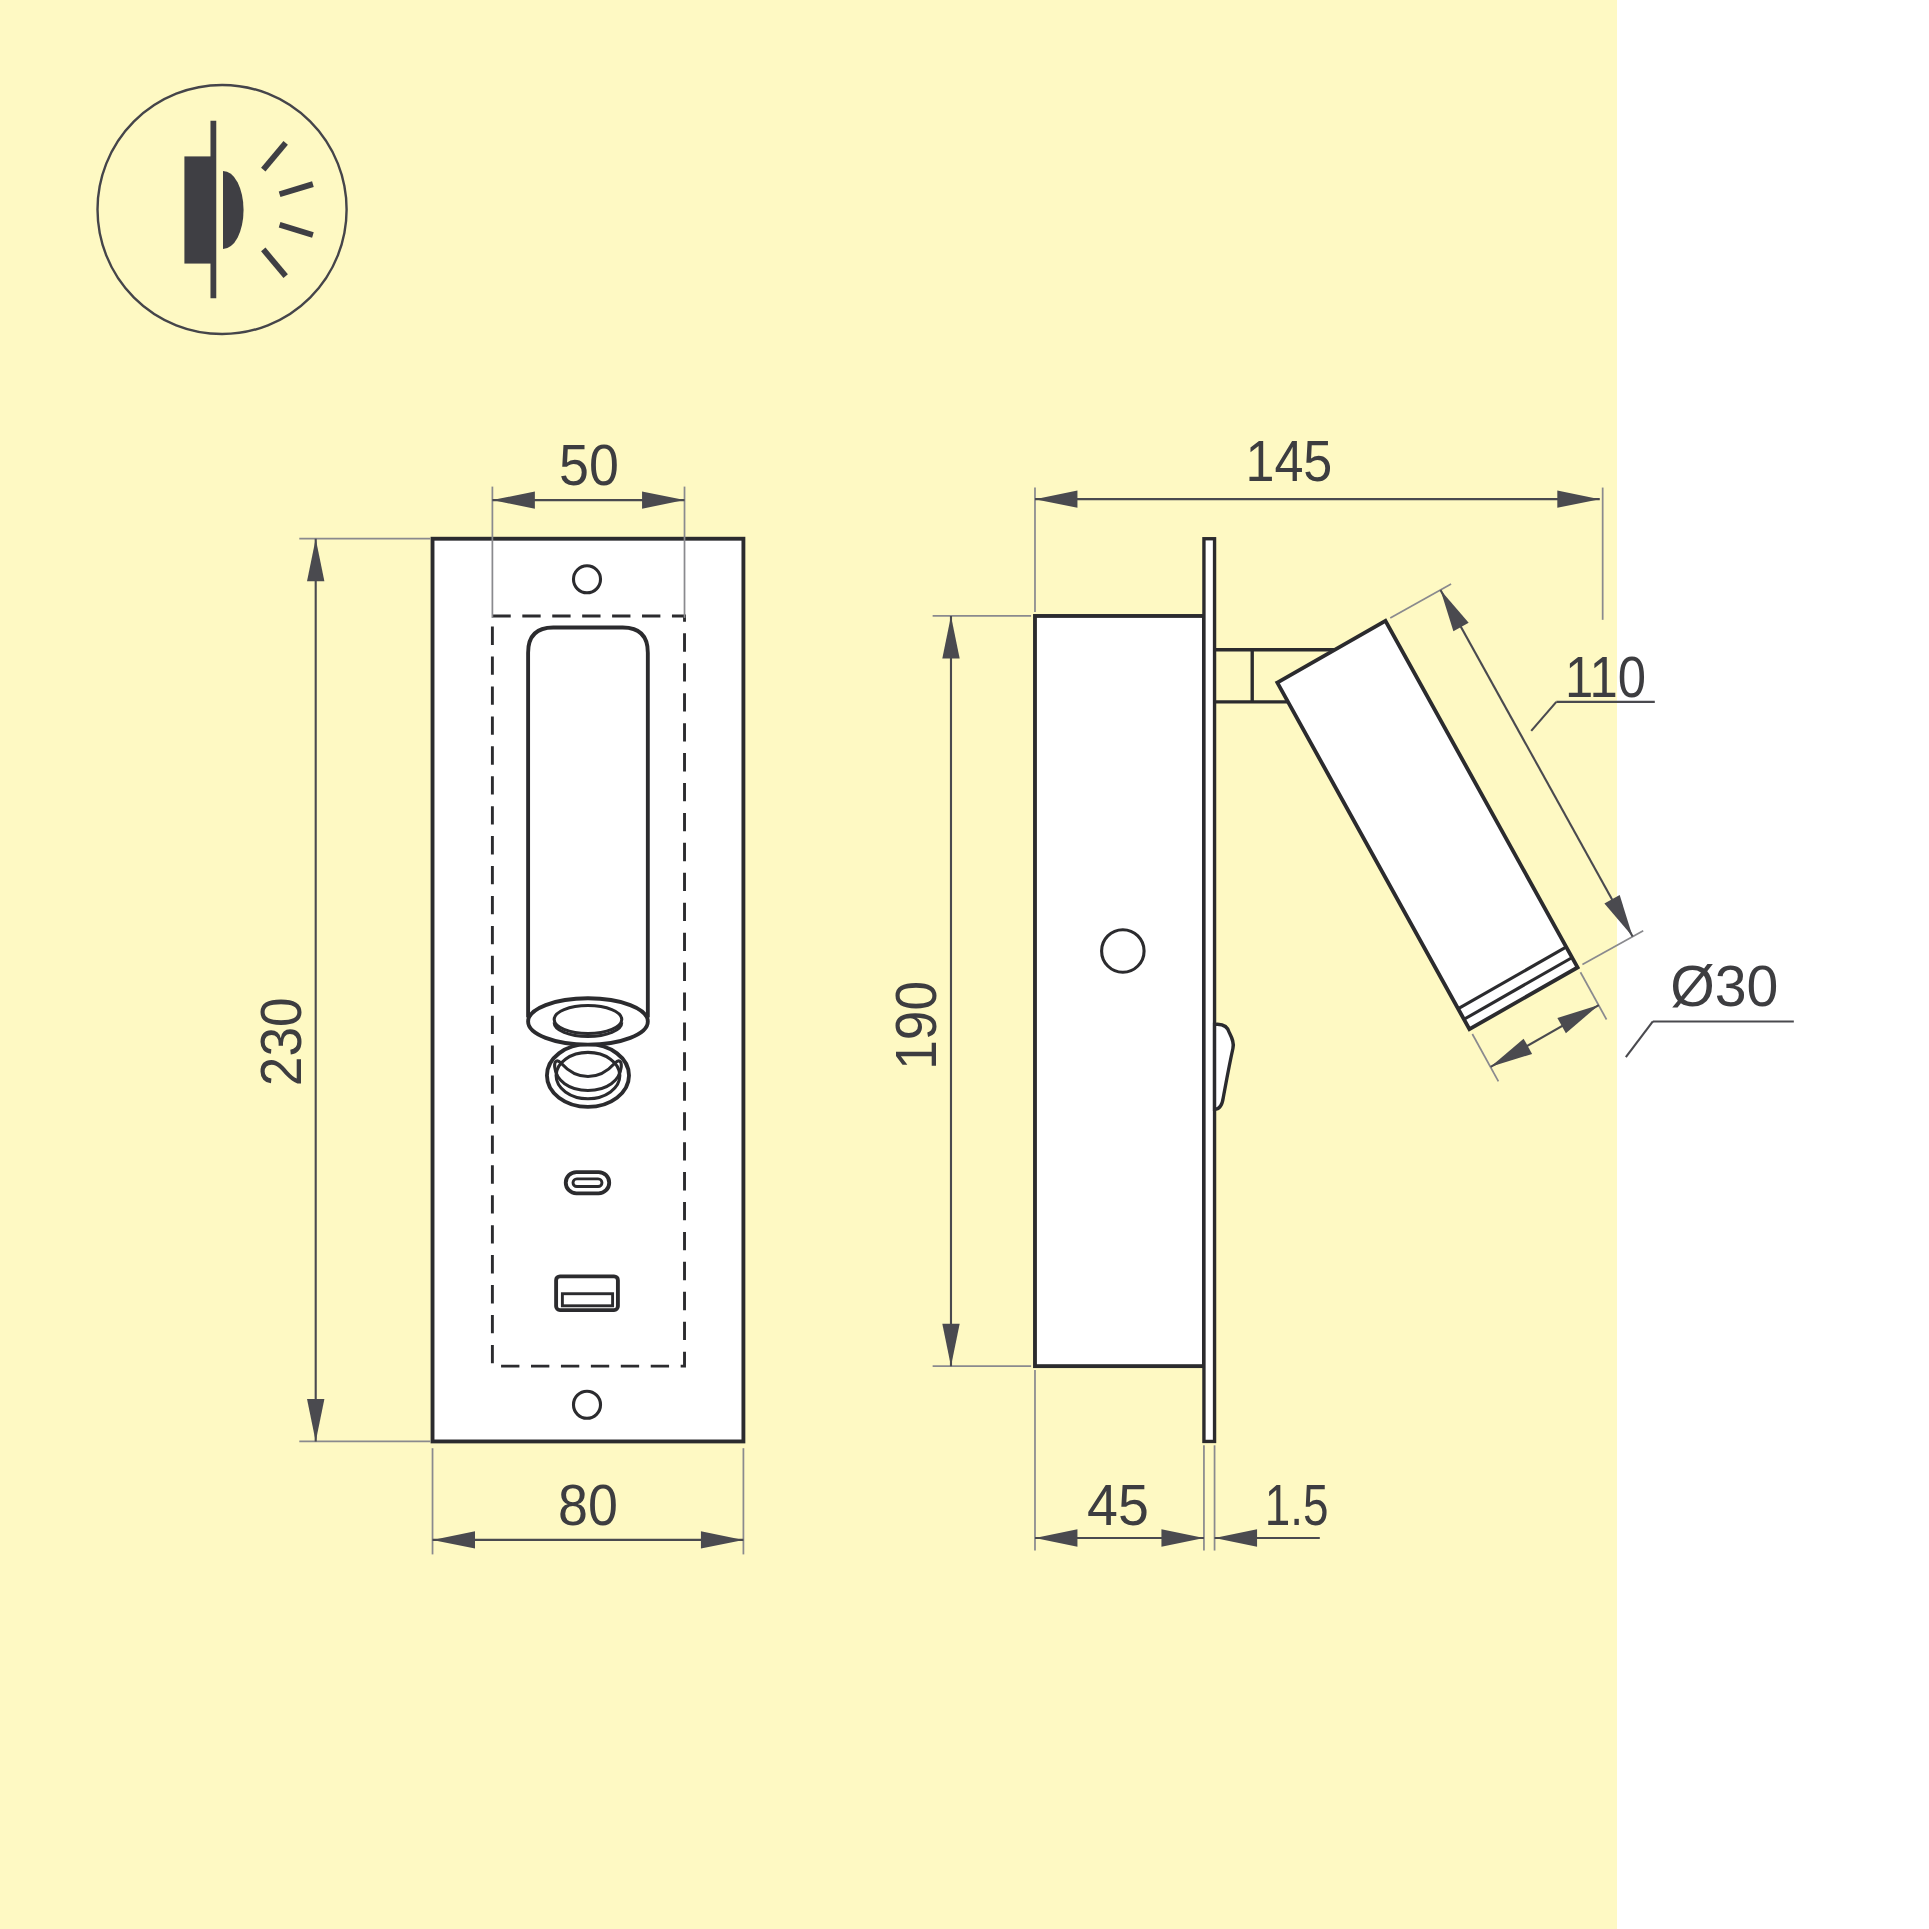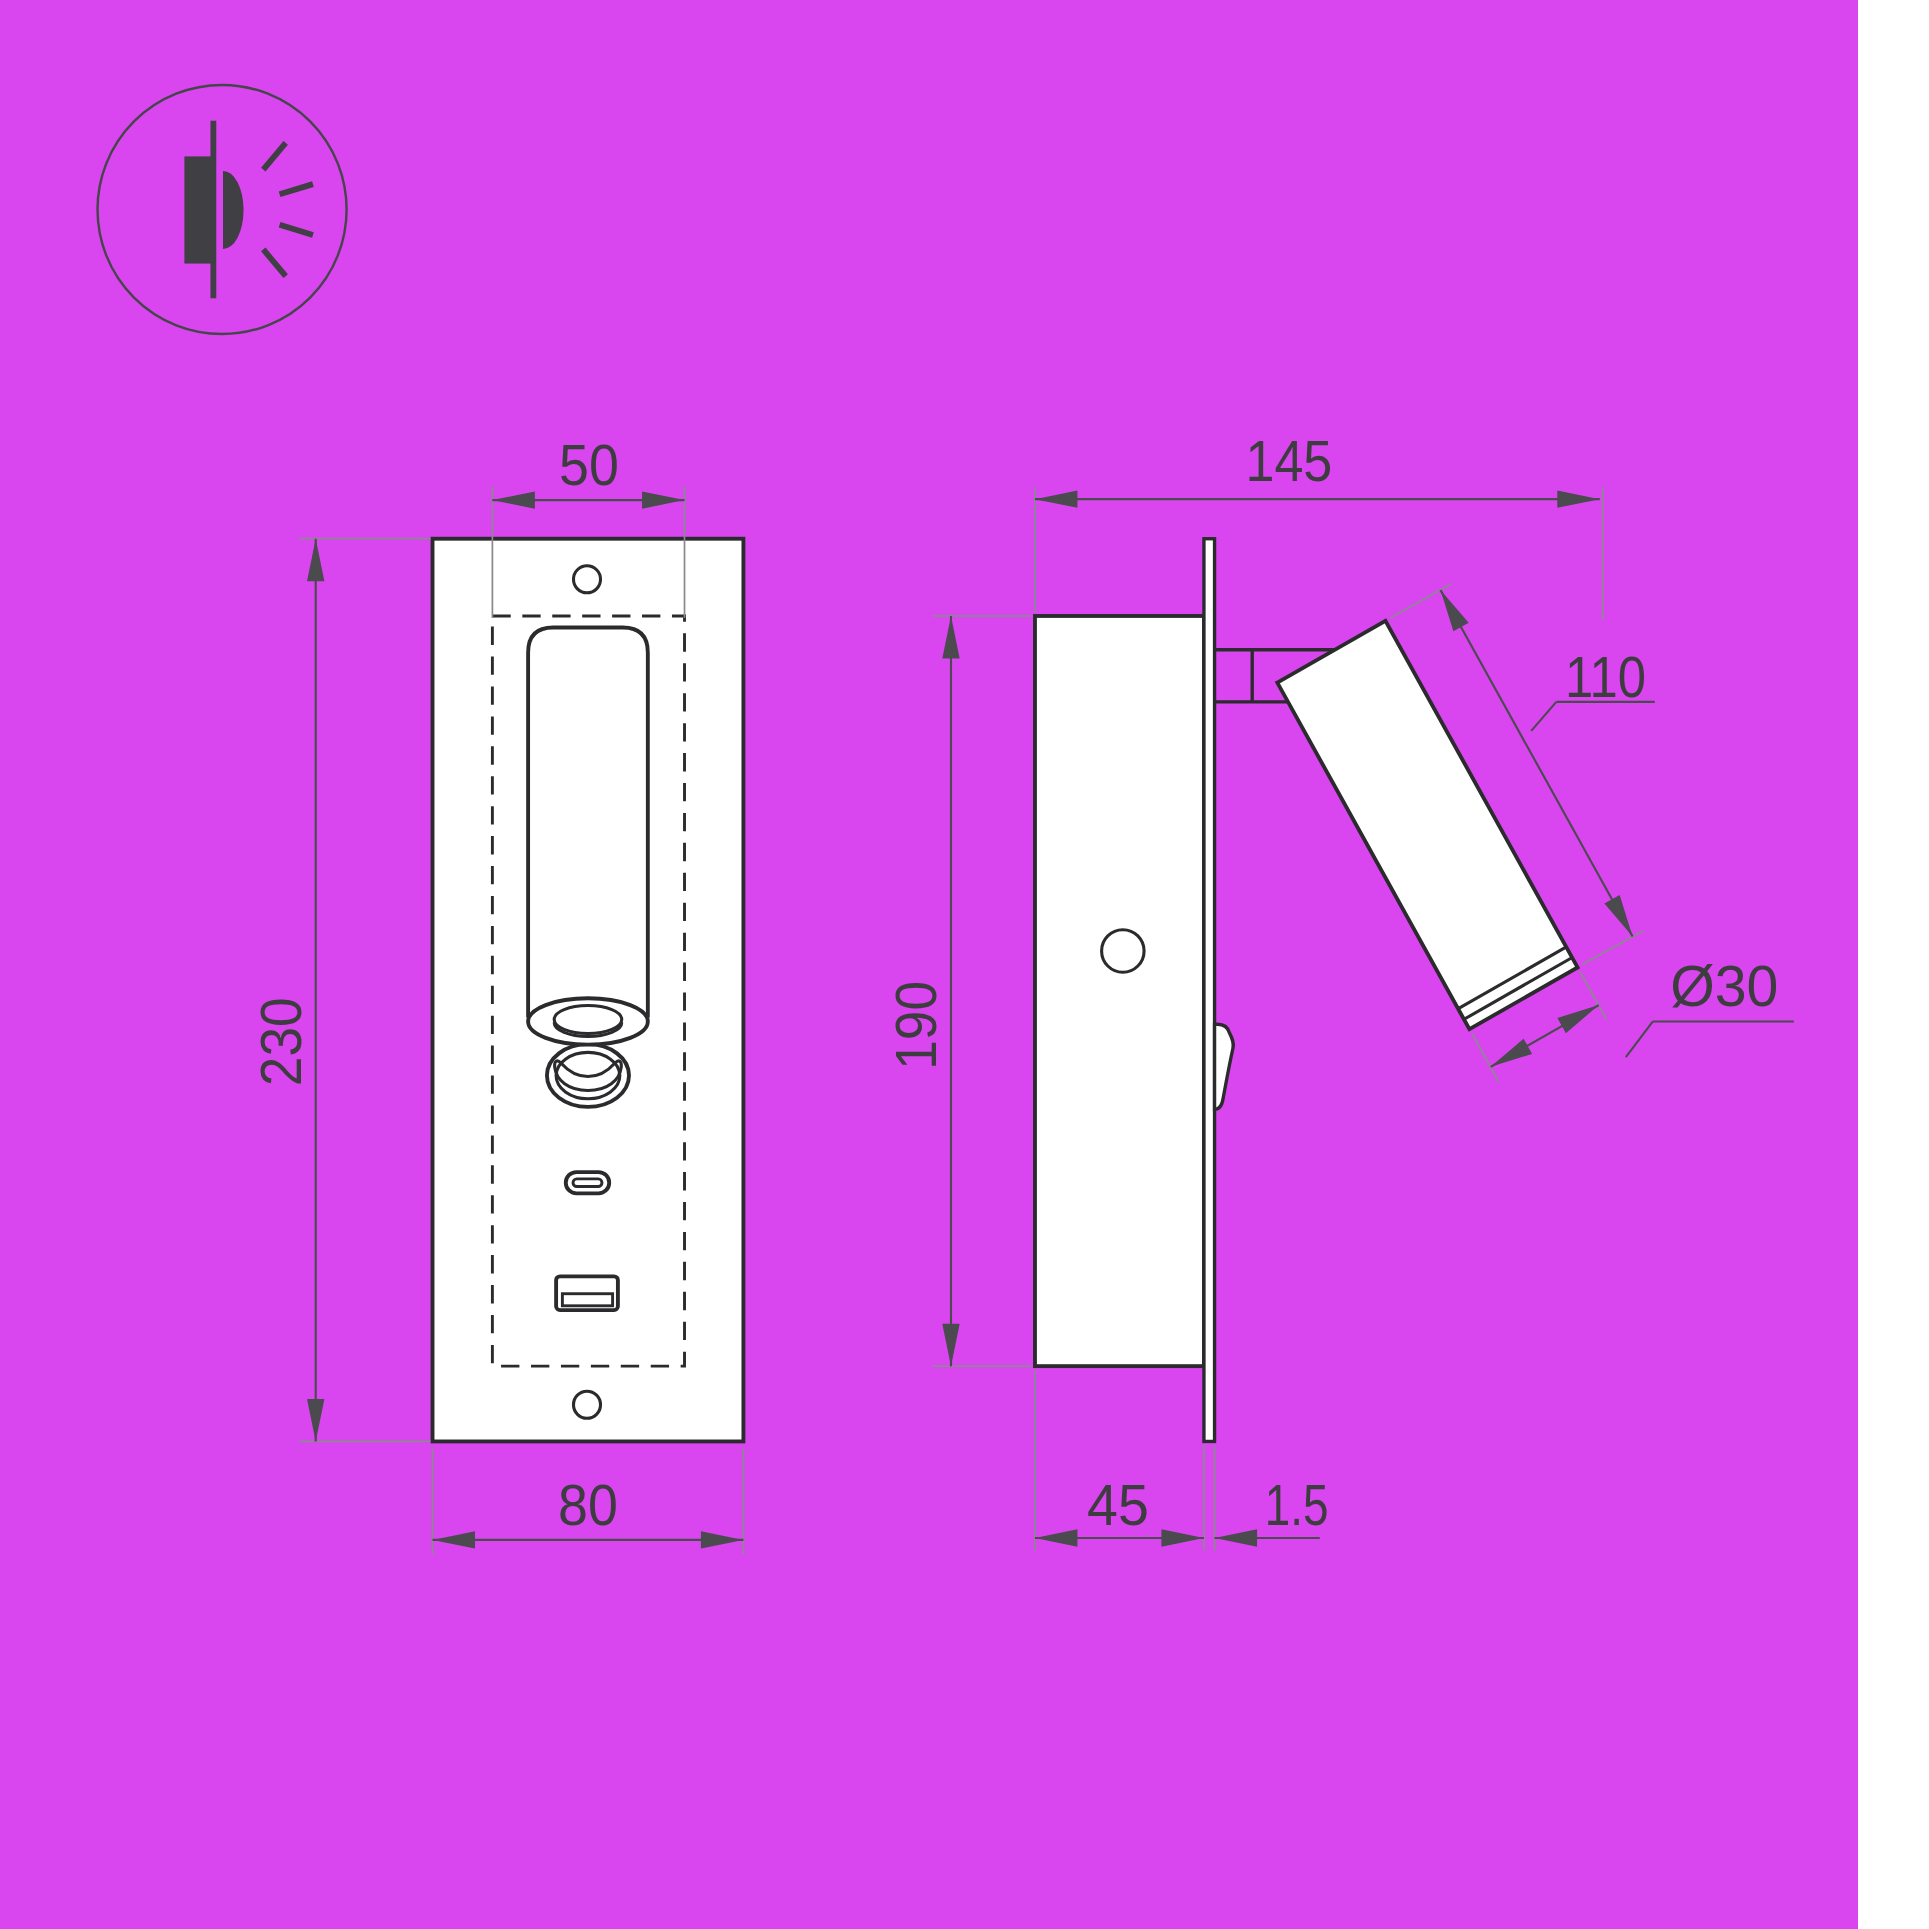--- a/index.html
+++ b/index.html
@@ -1,23 +1,23 @@
 <!DOCTYPE html>
 <html><head>
 <meta charset="utf-8">
 <style>
   html, body {
     margin: 0;
     padding: 0;
     background: #ffffff;
   }
   .stage {
-    width: 1858px;
+    width: 1617px;
     height: 1929px;
-    background: #d946ef;
+    background: #fef9c3;
     position: relative;
   }
   svg { display: block; }
   .outline   { stroke: #2b2b2e; fill: none; stroke-width: 4; }
   .outline-f { stroke: #2b2b2e; fill: #ffffff; stroke-width: 4; }
   .detail    { stroke: #2b2b2e; fill: none; stroke-width: 3.2; }
   .detail-f  { stroke: #2b2b2e; fill: #ffffff; stroke-width: 3.2; }
   .dashed    { stroke: #2b2b2e; fill: none; stroke-width: 3; stroke-dasharray: 19 12; }
   .extline   { stroke: #8a8a8e; fill: none; stroke-width: 1.8; }
   .dimline   { stroke: #4a4a4f; fill: none; stroke-width: 2.2; }

